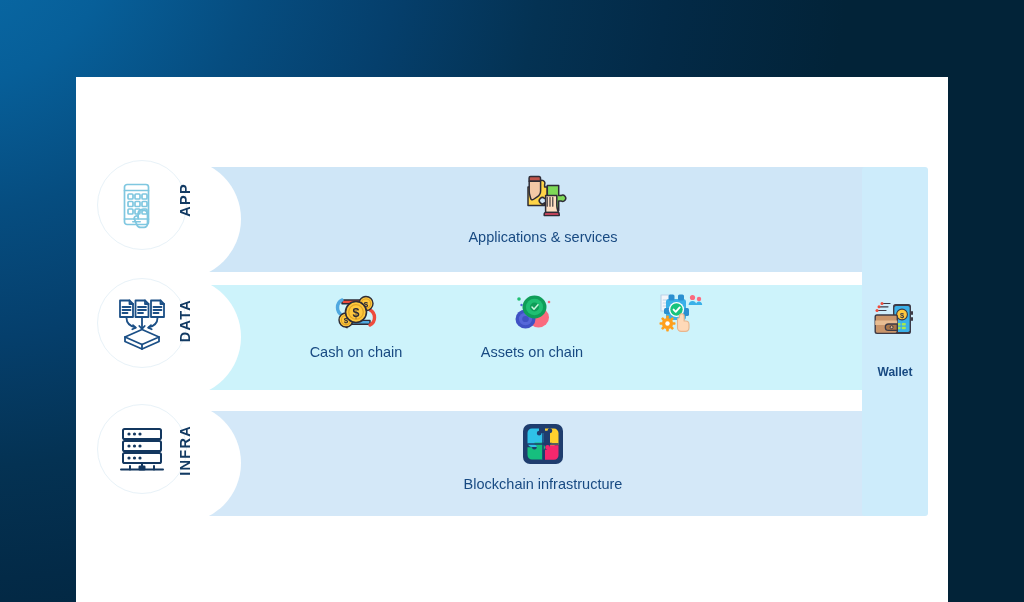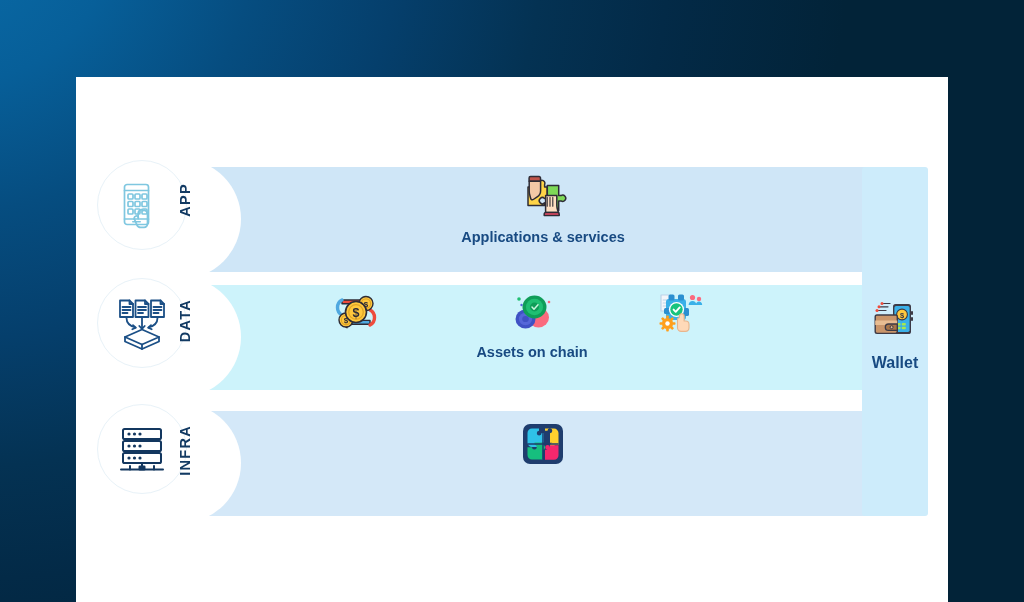--- a/index.html
+++ b/index.html
@@ -92,44 +92,44 @@
   }
 
   .item .ico {
     display: block;
     margin: 0 auto 7px auto;
   }
 
   .item .lbl {
     display: block;
     font-size: 14.5px;
-    font-weight: bold;
+    font-weight: normal;
     color: #184a82;
     white-space: nowrap;
     line-height: 1.1;
   }
 
   
   #wallet-col {
     position: absolute;
     border-radius: 3px;
   }
 
   #wallet-inner {
     position: absolute;
     width: 100%;
     text-align: center;
   }
 
   #wallet-inner .lbl {
     display: block;
-    font-size: 16px;
+    font-size: 12px;
     font-weight: bold;
     color: #184a82;
-    margin-top: 8px;
+    margin-top: 20px;
     line-height: 1.1;
   }
 </style>
 </head>
 <body>
 
 <div id="stage">
 
   <div id="card">
     <div id="layers">
@@ -248,20 +248,21 @@
 
               <circle cx="34" cy="13.5" r="7" fill="#ffc83d" stroke="#2e2c36" stroke-width="1.4"></circle>
               <circle cx="34" cy="13.5" r="4.6" fill="none" stroke="#e0a528" stroke-width="1.1"></circle>
               <text x="34" y="16.9" font-family="'Liberation Sans',sans-serif" font-size="8" font-weight="bold" text-anchor="middle" fill="#2e2c36">$</text>
 
               <circle cx="24" cy="22" r="10.5" fill="#ffc83d" stroke="#2e2c36" stroke-width="1.6"></circle>
               <circle cx="24" cy="22" r="7.3" fill="none" stroke="#e0a528" stroke-width="1.3"></circle>
               <text x="24" y="26.6" font-family="'Liberation Sans',sans-serif" font-size="12.5" font-weight="bold" text-anchor="middle" fill="#2e2c36">$</text>
             </svg>
           </span>
+          <span class="lbl">Cash on chain</span>
         </div>
 
         <div class="item" style="left:366px; top:213px; width:180px;">
           <span class="ico">
             <svg width="48" height="44" viewBox="0 0 48 44">
 
               <ellipse cx="30.5" cy="27.5" rx="10.5" ry="10" fill="#fa6a7e"></ellipse>
 
               <ellipse cx="17.5" cy="29" rx="10" ry="9.5" fill="#3f51c4"></ellipse>
               <ellipse cx="17.5" cy="29" rx="6.6" ry="6.2" fill="#5566d8"></ellipse>
@@ -372,20 +373,21 @@
               <path d="M6.5 25.2 h4.5 a2.4 2.4 0 1 0 2.5 -2.4 v-2.2 h8.2 v2.5 a2.4 2.4 0 1 1 0 4.8 v9.6 h-10.7 a4.5 4.5 0 0 1 -4.5 -4.5 z" fill="#16bf7e"></path>
 
               <path d="M24 27.8 h2.5 a2.4 2.4 0 1 1 2.5 -2.4 v-2.2 h8.5 v10 a4.5 4.5 0 0 1 -4.5 4.5 h-9 z" fill="#f4276d"></path>
 
               <g fill="none" stroke="#1f3d6e" stroke-width="1.5">
                 <line x1="22" y1="6.5" x2="22" y2="37.5"></line>
                 <line x1="6.5" y1="22" x2="37.5" y2="22"></line>
               </g>
             </svg>
           </span>
+          <span class="lbl">Blockchain infrastructure</span>
         </div>
       </div>
 
       <div id="wallet-col" style="left:786px; top:90px; width:66px; height:349px; background:#cdecfb;">
         <div id="wallet-inner" style="top:133px;">
           <span class="ico" style="display:block; margin:0 auto;">
             <svg width="44" height="42" viewBox="0 0 44 42">
 
               <rect x="20" y="4" width="18" height="30" rx="2.6" fill="#3c3a46"></rect>
               <rect x="21.4" y="6" width="15.2" height="26" rx="1.8" fill="#3ab0e8"></rect>

